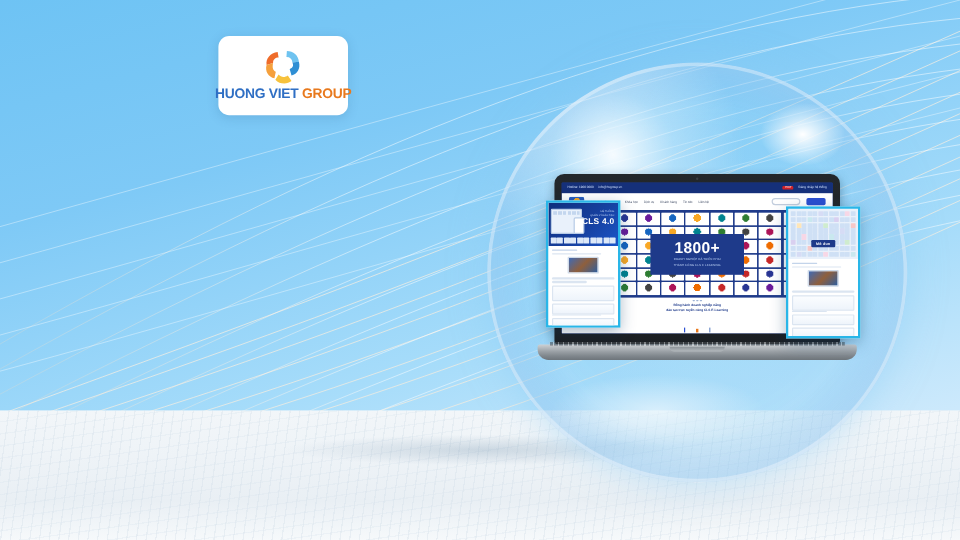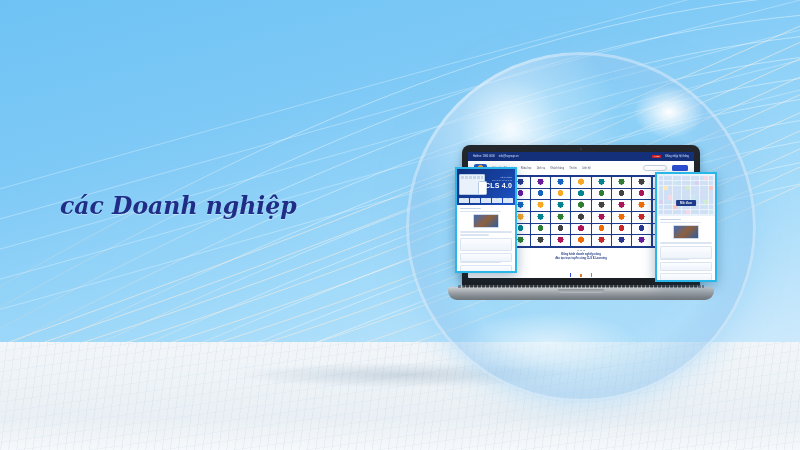--- a/index.html
+++ b/index.html
@@ -368,20 +368,25 @@
                 <div class="logo-cell" style="background: radial-gradient(circle at 50% 42%, rgb(46, 125, 50) 0px, rgb(46, 125, 50) 26%, rgba(255, 255, 255, 0) 27%), rgb(255, 255, 255);"></div>
                 <div class="logo-cell" style="background: radial-gradient(circle at 50% 42%, rgb(66, 66, 66) 0px, rgb(66, 66, 66) 26%, rgba(255, 255, 255, 0) 27%), rgb(255, 255, 255);"></div>
                 <div class="logo-cell" style="background: radial-gradient(circle at 50% 42%, rgb(173, 20, 87) 0px, rgb(173, 20, 87) 26%, rgba(255, 255, 255, 0) 27%), rgb(255, 255, 255);"></div>
                 <div class="logo-cell" style="background: radial-gradient(circle at 50% 42%, rgb(239, 108, 0) 0px, rgb(239, 108, 0) 26%, rgba(255, 255, 255, 0) 27%), rgb(255, 255, 255);"></div>
                 <div class="logo-cell" style="background: radial-gradient(circle at 50% 42%, rgb(198, 40, 40) 0px, rgb(198, 40, 40) 26%, rgba(255, 255, 255, 0) 27%), rgb(255, 255, 255);"></div>
                 <div class="logo-cell" style="background: radial-gradient(circle at 50% 42%, rgb(40, 53, 147) 0px, rgb(40, 53, 147) 26%, rgba(255, 255, 255, 0) 27%), rgb(255, 255, 255);"></div>
                 <div class="logo-cell" style="background: radial-gradient(circle at 50% 42%, rgb(106, 27, 154) 0px, rgb(106, 27, 154) 26%, rgba(255, 255, 255, 0) 27%), rgb(255, 255, 255);"></div>
                 <div class="logo-cell" style="background: radial-gradient(circle at 50% 42%, rgb(21, 101, 192) 0px, rgb(21, 101, 192) 26%, rgba(255, 255, 255, 0) 27%), rgb(255, 255, 255);"></div>
                 <div class="logo-cell" style="background: radial-gradient(circle at 50% 42%, rgb(249, 168, 37) 0px, rgb(249, 168, 37) 26%, rgba(255, 255, 255, 0) 27%), rgb(255, 255, 255);"></div>
               </div>
+            <div class="count-badge">
+              <div class="count-num">1800+</div>
+              <div class="count-sub">DOANH NGHIỆP ĐÃ TRIỂN KHAI</div>
+              <div class="count-sub">THÀNH CÔNG CLS E-LEARNING</div>
+            </div>
           </div>
 
           <div class="site-foot">
             <div class="foot-dots">
                 <i></i>
                 <i></i>
                 <i></i>
               </div>
             <div class="foot-line">Đồng hành doanh nghiệp nâng</div>
             <div class="foot-line">đào tạo trực tuyến cùng CLS E-Learning</div>
@@ -542,18 +547,29 @@
       <div class="pl m"></div>
       <div class="p-thumb"></div>
       <div class="pl"></div>
       <div class="p-box"></div>
       <div class="pl s"></div>
       <div class="p-box sm"></div>
       <div class="p-box sm"></div>
     </div>
   </div>
 
+  <div class="logo-card">
+    <svg class="logo-mark" viewBox="0 0 100 78">
+      <path d="M38 6 C22 8 12 20 14 34 L28 30 C28 22 33 18 40 18 Z" fill="#ef6c2a"></path>
+      <path d="M14 34 C10 48 18 60 31 63 L34 49 C28 46 26 41 28 30 Z" fill="#f5a03c"></path>
+      <path d="M58 4 C72 4 83 14 84 27 L70 29 C69 21 65 17 57 17 Z" fill="#6fc3f0"></path>
+      <path d="M84 27 C88 41 81 54 68 57 L64 43 C71 41 73 36 70 29 Z" fill="#2f8fd4"></path>
+      <path d="M33 66 C42 76 58 77 68 69 L60 57 C53 62 45 61 40 55 Z" fill="#f7c23c"></path>
+    </svg>
+    <div class="logo-text">
+      <span class="lt-a">HUONG VIET </span><span class="lt-b">GROUP</span>
+    </div>
+  </div>
 
   <div class="headline">
-    <div>các Doanh nghiệp</div>
   </div>
 
 </div>
 
 </body></html>

